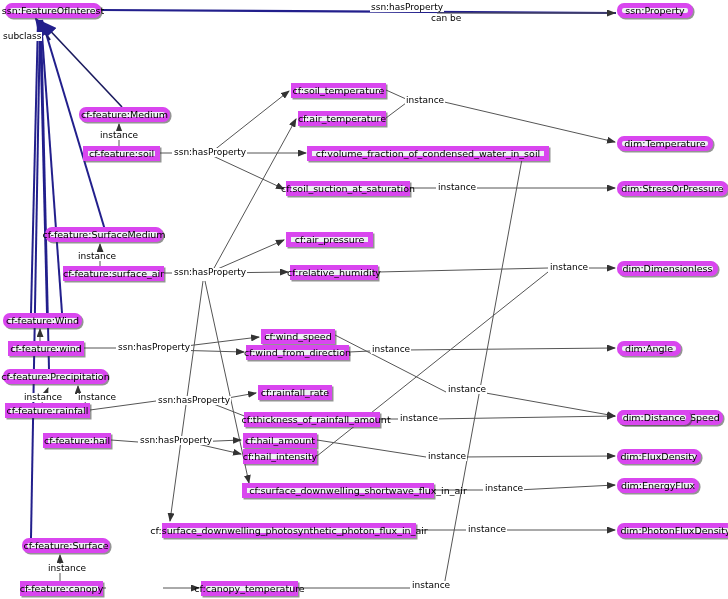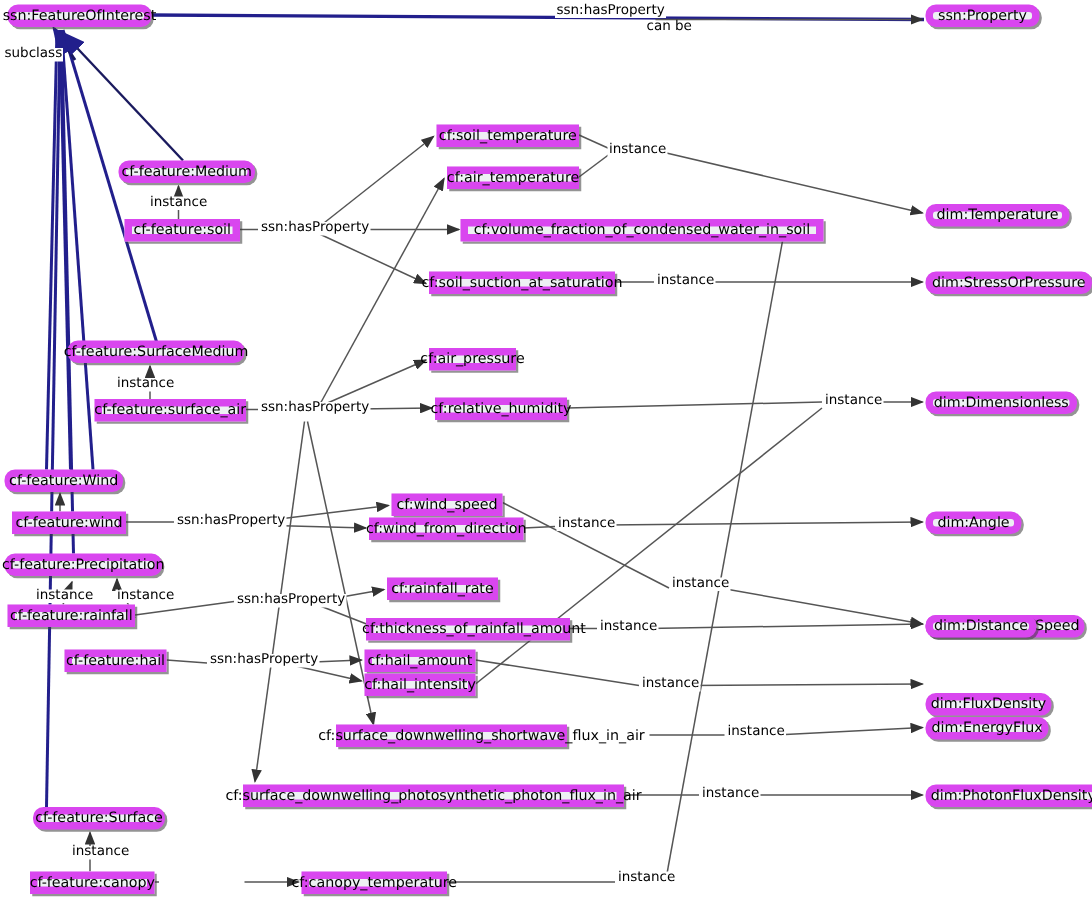--- a/index.html
+++ b/index.html
@@ -125,38 +125,38 @@
       <div class="node rect" style="left: 83px; top: 146px; width: 77px;">cf-feature:soil</div>
       <div class="node rect" style="left: 63px; top: 266px; width: 101px;">cf-feature:surface_air</div>
       <div class="node rect" style="left: 8px; top: 341px; width: 76px;">cf-feature:wind</div>
       <div class="node rect" style="left: 5px; top: 403px; width: 85px;">cf-feature:rainfall</div>
       <div class="node rect" style="left: 43px; top: 433px; width: 68px;">cf-feature:hail</div>
       <div class="node rect" style="left: 20px; top: 581px; width: 83px;">cf-feature:canopy</div>
       <div class="node rect" style="left: 291px; top: 83px; width: 95px;">cf:soil_temperature</div>
       <div class="node rect" style="left: 298px; top: 111px; width: 88px;">cf:air_temperature</div>
       <div class="node rect" style="left: 307px; top: 146px; width: 242px;">cf:volume_fraction_of_condensed_water_in_soil</div>
       <div class="node rect" style="left: 286px; top: 181px; width: 124px;">cf:soil_suction_at_saturation</div>
-      <div class="node rect" style="left: 286px; top: 232px; width: 58px;">cf:air_pressure</div>
+      <div class="node rect" style="left: 286px; top: 232px; width: 87px;">cf:air_pressure</div>
       <div class="node rect" style="left: 290px; top: 265px; width: 88px;">cf:relative_humidity</div>
       <div class="node rect" style="left: 261px; top: 329px; width: 74px;">cf:wind_speed</div>
       <div class="node rect" style="left: 246px; top: 345px; width: 103px;">cf:wind_from_direction</div>
       <div class="node rect" style="left: 258px; top: 385px; width: 74px;">cf:rainfall_rate</div>
       <div class="node rect" style="left: 244px; top: 412px; width: 136px; padding-left: 12px;">cf:thickness_of_rainfall_amount</div>
       <div class="node rect" style="left: 243px; top: 433px; width: 74px;">cf:hail_amount</div>
       <div class="node rect" style="left: 243px; top: 449px; width: 74px;">cf:hail_intensity</div>
-      <div class="node rect" style="left: 224px; top: 483px; width: 154px; padding-left: 44px;">cf:surface_downwelling_shortwave_flux_in_air</div>
+      <div class="node rect" style="left: 242px; top: 483px; width: 192px; padding-left: 44px;">cf:surface_downwelling_shortwave_flux_in_air</div>
       <div class="node rect" style="left: 162px; top: 523px; width: 254px;">cf:surface_downwelling_photosynthetic_photon_flux_in_air</div>
       <div class="node rect" style="left: 201px; top: 581px; width: 97px;">cf:canopy_temperature</div>
       <div class="node round" style="left: 617px; top: 136px; width: 96px;">dim:Temperature</div>
       <div class="node round" style="left: 617px; top: 181px; width: 111px;">dim:StressOrPressure</div>
       <div class="node round" style="left: 617px; top: 261px; width: 101px;">dim:Dimensionless</div>
       <div class="node round" style="left: 617px; top: 341px; width: 64px;">dim:Angle</div>
       <div class="node round" style="left: 617px; top: 410px; width: 106px;">dim:VelocityOrSpeed</div>
       <div class="node round" style="left: 617px; top: 410px; width: 74px;">dim:Distance</div>
-      <div class="node round" style="left: 617px; top: 462px; width: 84px;">dim:FluxDensity</div>
+      <div class="node round" style="left: 617px; top: 449px; width: 84px;">dim:FluxDensity</div>
       <div class="node round" style="left: 617px; top: 478px; width: 82px;">dim:EnergyFlux</div>
       <div class="node round" style="left: 617px; top: 523px; width: 117px;">dim:PhotonFluxDensity</div>
     </div>
   <div id="labels">
       <div class="elabel" style="left: 370px; top: 3px;">ssn:hasProperty</div>
       <div class="elabel" style="left: 392px; top: 14px; margin-left: 38px;">can be</div>
       <div class="elabel" style="left: 2px; top: 32px;">subclass</div>
       <div class="elabel" style="left: 99px; top: 131px;">instance</div>
       <div class="elabel" style="left: 173px; top: 148px;">ssn:hasProperty</div>
       <div class="elabel" style="left: 405px; top: 96px;">instance</div>

